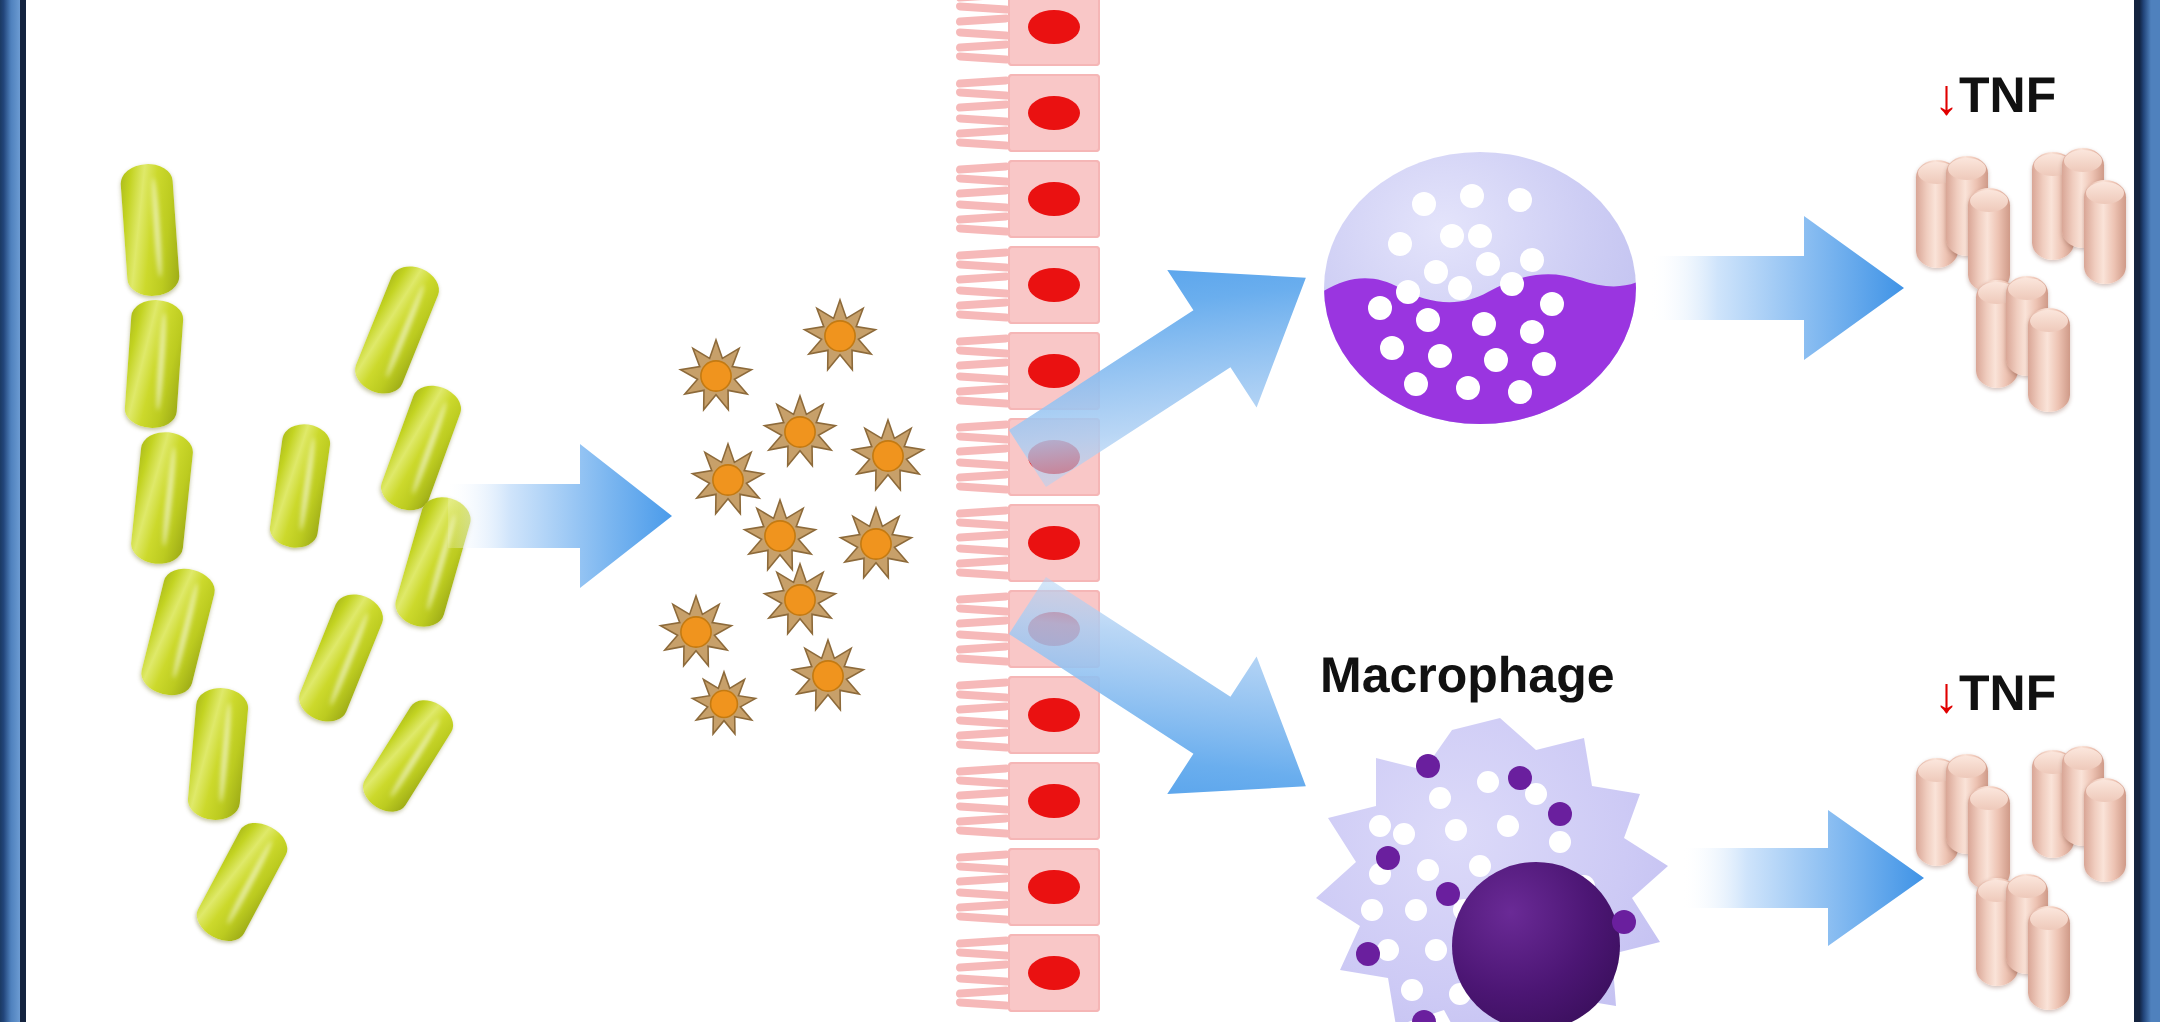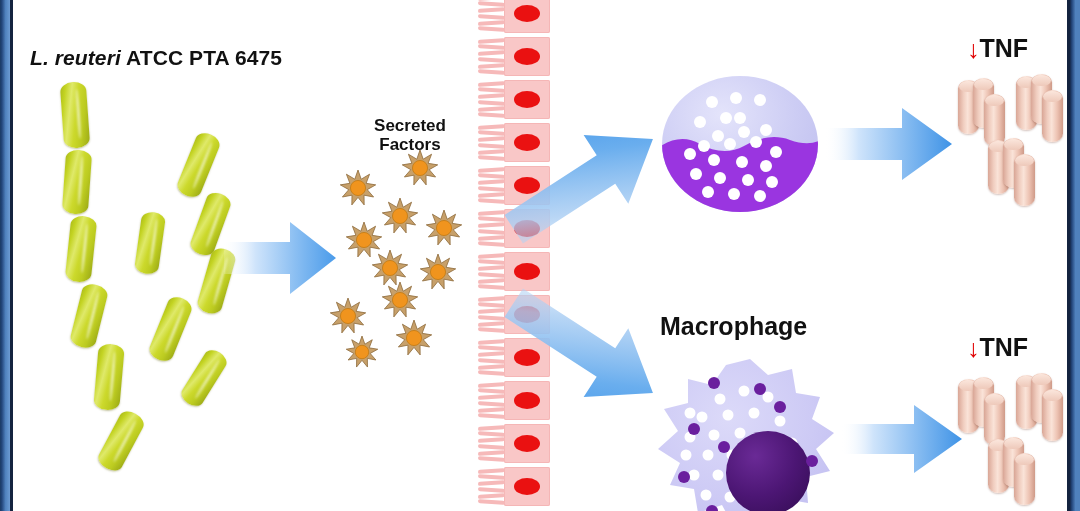--- a/index.html
+++ b/index.html
@@ -13,21 +13,21 @@
   .frame-inner{position:absolute;top:0;height:511px;width:3px;background:#14233f;}
   .frame-inner.l{left:10px;}
   .frame-inner.r{right:10px;}
 
   
   .lbl{position:absolute;color:#111;font-weight:bold;line-height:1.12;white-space:nowrap;}
   #title-strain{left:30px;top:46px;font-size:21px;letter-spacing:.1px;}
   #title-strain i{font-style:italic;}
   #label-secreted{left:360px;top:116px;font-size:17px;text-align:center;white-space:normal;width:100px;}
   #label-monocyte{left:672px;top:22px;font-size:25px;}
-  #label-macrophage{left:660px;top:312px;font-size:25px;}
+  #label-macrophage{left:660px;top:324px;font-size:25px;}
   .tnf-lbl{position:absolute;font-size:25px;font-weight:bold;color:#111;white-space:nowrap;}
   .tnf-lbl .dn{color:#e00000;font-size:25px;display:inline-block;transform:translateY(1px);}
   #tnf-top{left:967px;top:34px;}
   #tnf-bot{left:967px;top:333px;}
 
   
   .bac{position:absolute;border-radius:50%/14%;
        background:linear-gradient(100deg,#a9b81a 0%,#c3d322 16%,#dfe96a 34%,#ccd92c 52%,#bccb20 74%,#9aa816 100%);
        box-shadow:0 1px 2px rgba(120,120,40,.45);}
   .bac::after{content:"";position:absolute;left:58%;top:10%;width:13%;height:76%;
@@ -65,21 +65,20 @@
 </head>
 <body>
 
 <div id="stage">
 
   <div class="frame-bar left"></div>
   <div class="frame-inner l"></div>
   <div class="frame-bar right"></div>
   <div class="frame-inner r"></div>
 
-  <div class="lbl" id="title-strain"><i>L. reuteri</i><span> ATCC PTA 6475</span></div>
 
   <div id="bacteria-group">
       <div class="bac" style="left: 62px; top: 82px; width: 26px; height: 66px; transform: rotate(-4deg);"></div>
       <div class="bac" style="left: 64px; top: 150px; width: 26px; height: 64px; transform: rotate(4deg);"></div>
       <div class="bac" style="left: 68px; top: 216px; width: 26px; height: 66px; transform: rotate(6deg);"></div>
       <div class="bac" style="left: 76px; top: 284px; width: 26px; height: 64px; transform: rotate(14deg);"></div>
       <div class="bac" style="left: 96px; top: 344px; width: 26px; height: 66px; transform: rotate(5deg);"></div>
       <div class="bac" style="left: 108px; top: 410px; width: 26px; height: 62px; transform: rotate(28deg);"></div>
       <div class="bac" style="left: 138px; top: 212px; width: 24px; height: 62px; transform: rotate(8deg);"></div>
       <div class="bac" style="left: 158px; top: 296px; width: 25px; height: 66px; transform: rotate(22deg);"></div>
@@ -96,21 +95,20 @@
           <stop offset="0" stop-color="#ffffff" stop-opacity="0.15"></stop>
           <stop offset="0.28" stop-color="#cfe4fb"></stop>
           <stop offset="0.72" stop-color="#7bb6f0"></stop>
           <stop offset="1" stop-color="#4a9bea"></stop>
         </linearGradient>
       </defs>
       <path d="M0,26 L66,26 L66,6 L112,42 L66,78 L66,58 L0,58 Z" fill="url(#gA)"></path>
     </svg>
   </div>
 
-  <div class="lbl" id="label-secreted">Secreted Factors</div>
 
   <div id="factors-group">
       <div class="star" style="left: 399px; top: 147px; width: 42px; height: 42px;">
         <svg width="42" height="42" viewBox="0 0 42 42">
        <path d="M21.00,3.00L24.20,12.20L32.57,7.21L29.11,16.32L38.73,17.87L30.22,22.63L36.59,30.00L27.02,28.17L27.16,37.91L21.00,30.36L14.84,37.91L14.98,28.17L5.41,30.00L11.78,22.63L3.27,17.87L12.89,16.32L9.43,7.21L17.80,12.20Z" fill="#c7a06a" stroke="#8d6a3a" stroke-width="0.8"></path>
        <circle cx="21" cy="21" r="7.56" fill="#f0941e" stroke="#c37a12" stroke-width="0.8"></circle>
      </svg>
       </div>
       <div class="star" style="left: 337px; top: 167px; width: 42px; height: 42px;">
         <svg width="42" height="42" viewBox="0 0 42 42">

